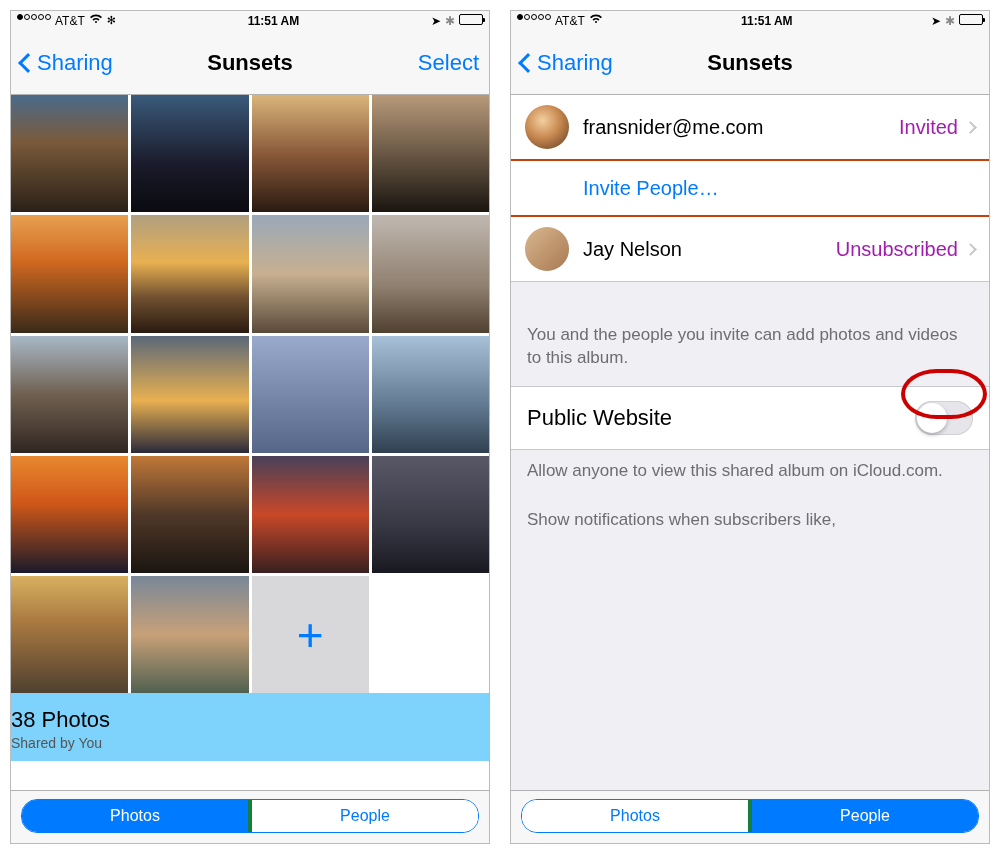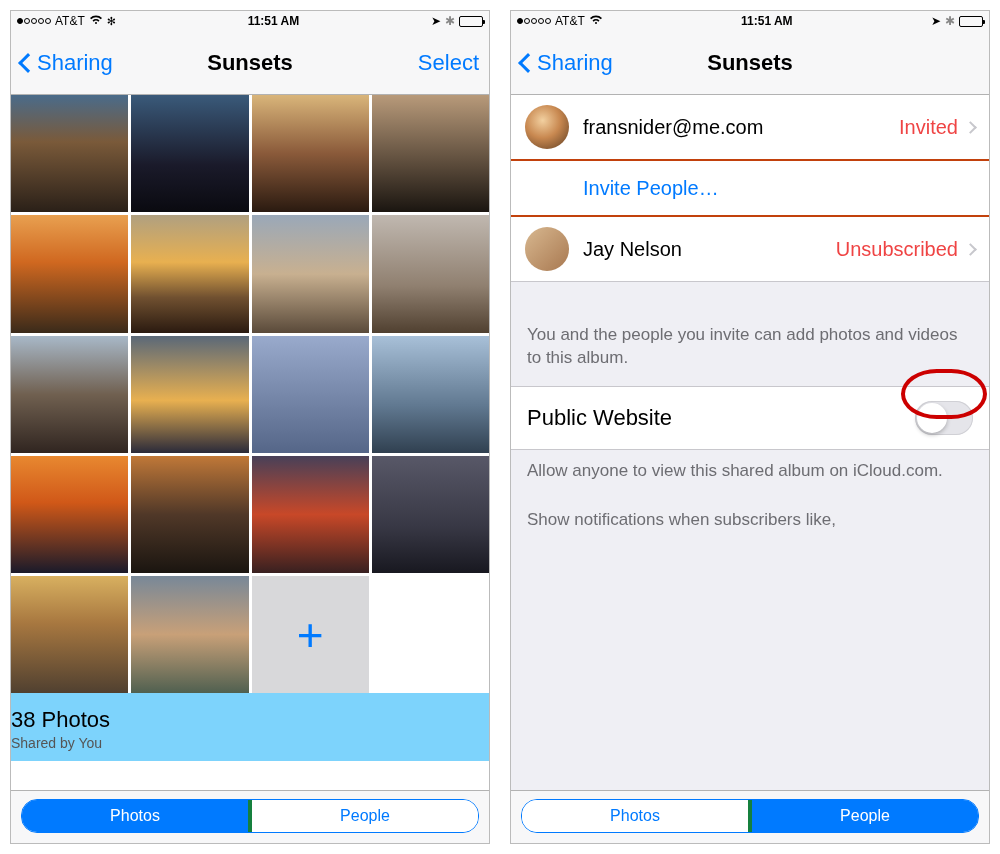--- a/index.html
+++ b/index.html
@@ -23,21 +23,21 @@
   .status-bar {
     height: 20px;
     background: #f7f7f8;
     display: flex;
     align-items: center;
     justify-content: space-between;
     padding: 0 6px;
     font-size: 12px;
     color: #000;
   }
-  .status-left, .status-right { display: flex; align-items: center; gap: 4px; }
+  .status-left, .status-right { display: flex; align-items: flex-start; gap: 4px; }
   .signal-dots { display: flex; gap: 1px; align-items: center; }
   .signal-dot { width: 6px; height: 6px; border-radius: 50%; border: 1px solid #000; }
   .signal-dot.filled { background: #000; }
   .carrier { font-size: 12px; }
   .wifi-icon, .loading-icon { font-size: 11px; }
   .time { font-weight: 600; font-size: 12px; }
   .nav-icon { font-size: 12px; }
   .battery {
     width: 24px; height: 11px; border: 1px solid #000; border-radius: 2px;
     position: relative; display: inline-block;
@@ -116,21 +116,21 @@
   .list-group { background: #fff; border-top: 1px solid #c8c7cc; border-bottom: 1px solid #c8c7cc; }
   .list-row {
     display: flex; align-items: center; padding: 10px 14px; min-height: 56px;
     border-bottom: 2px solid #c2410c; font-size: 20px;
   }
   .list-row:last-child { border-bottom: none; }
   .avatar { width: 44px; height: 44px; border-radius: 50%; margin-right: 14px; flex-shrink: 0; }
   .av1 { background: radial-gradient(circle at 40% 35%, #f2d0a0 0%, #c88850 45%, #5a3a20 100%); }
   .av2 { background: linear-gradient(135deg, #d8b890 0%, #a87850 100%); }
   .person-name { flex: 1; color: #000; }
-  .person-status { color: #ef4444; font-size: 20px; margin-right: 8px; }
+  .person-status { color: #a21caf; font-size: 20px; margin-right: 8px; }
   .chevron-right {
     width: 9px; height: 9px; border-right: 2px solid #c7c7cc; border-top: 2px solid #c7c7cc;
     transform: rotate(45deg);
   }
   .invite-row { color: #007aff; padding-left: 72px; }
   .section-desc { padding: 10px 16px 16px 16px; font-size: 17px; color: #6d6d72; line-height: 1.35; }
 
   .setting-row {
     display: flex; align-items: center; justify-content: space-between;
     background: #fff; padding: 14px 16px; font-size: 22px;

